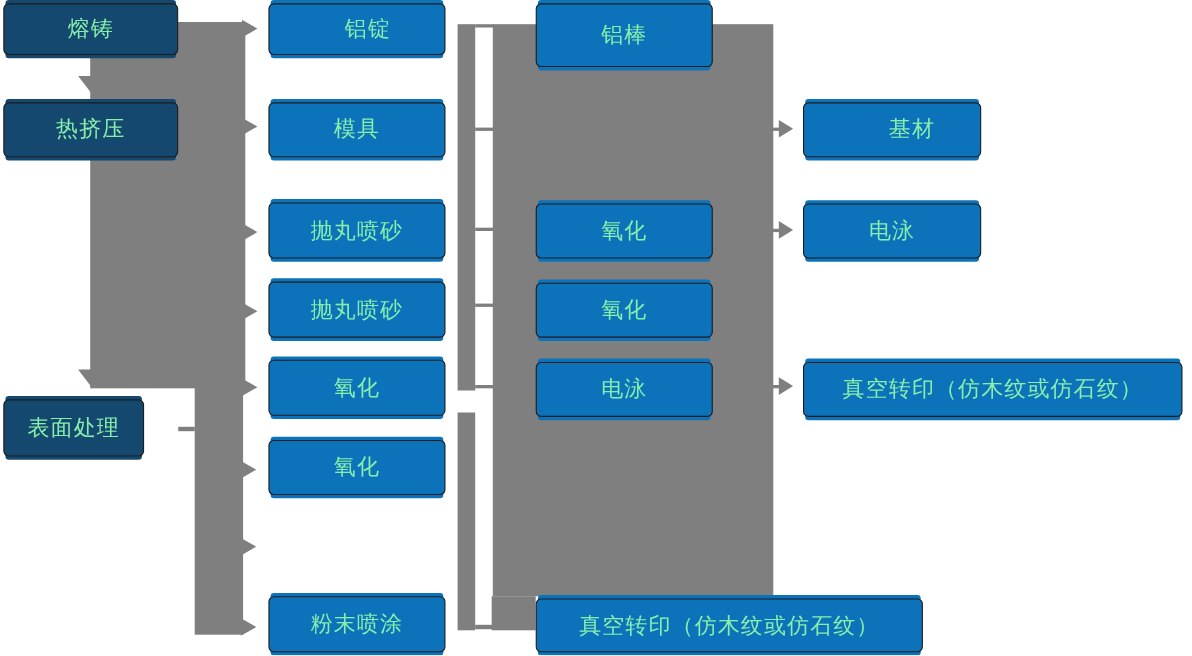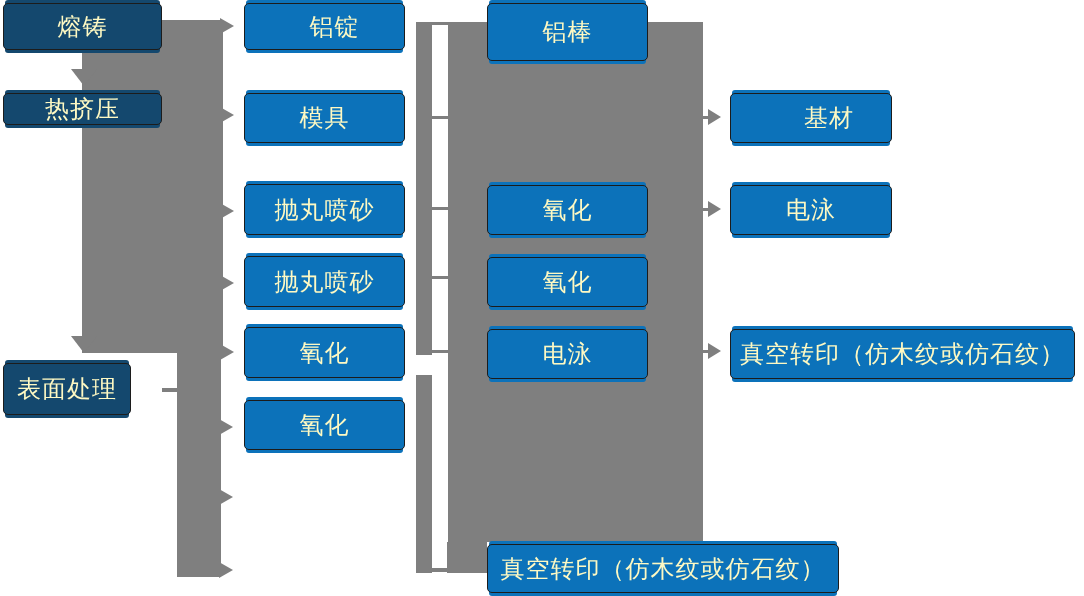--- a/index.html
+++ b/index.html
@@ -2,21 +2,21 @@
 <html><head>
 <meta charset="utf-8">
 <style>
   html,body{margin:0;padding:0;background:#ffffff;}
   .canvas{
     position:relative;width:1084px;height:596px;background:#ffffff;overflow:hidden;
     font-family:"Liberation Sans","DejaVu Sans",sans-serif;
   }
   .node{
     position:absolute;display:flex;align-items:center;justify-content:center;
-    color:#fef9c3;font-size:24px;letter-spacing:1px;line-height:1;
+    color:#86efac;font-size:20px;letter-spacing:1px;line-height:1;
     border:1.5px solid #1c1c1c;border-radius:5px;box-sizing:border-box;
     z-index:2;white-space:nowrap;
   }
   .node.blue{background:#0C72BA;box-shadow:0 -5px 0 -2px #0C72BA,0 5px 0 -2px #0C72BA;}
   .node.dark{background:#14486E;box-shadow:0 -5px 0 -2px #14486E,0 5px 0 -2px #14486E;}
   .conn{position:absolute;background:#7F7F7F;z-index:1;}
   .tri-r{
     position:absolute;width:0;height:0;z-index:1;
     border-top:8px solid transparent;border-bottom:8px solid transparent;
     border-left:14px solid #7F7F7F;
@@ -61,29 +61,30 @@
   <div class="tri-r" style="left:708px;top:109px;border-left-width:13px;"></div>
   <div class="conn" style="left:702px;top:208px;width:8px;height:3px;"></div>
   <div class="tri-r" style="left:708px;top:201px;border-left-width:13px;"></div>
   <div class="conn" style="left:702px;top:350px;width:8px;height:3px;"></div>
   <div class="tri-r" style="left:708px;top:343px;border-left-width:13px;"></div>
 
   <div class="tri-d" style="left:71px;top:69px;"></div>
   <div class="tri-d" style="left:71px;top:336px;"></div>
 
   <div class="node dark" style="left:3px;top:3px;width:159px;height:47px;">熔铸</div>
-  <div class="node dark" style="left:3px;top:93px;width:159px;height:32px;">热挤压</div>
+  <div class="node dark" style="left:3px;top:93px;width:159px;height:50px;">热挤压</div>
   <div class="node dark" style="left:3px;top:363px;width:128px;height:52px;">表面处理</div>
 
   <div class="node blue" style="left:244px;top:3px;width:161px;height:47px;padding-left:20px;">铝锭</div>
   <div class="node blue" style="left:244px;top:93px;width:161px;height:50px;">模具</div>
   <div class="node blue" style="left:244px;top:184px;width:161px;height:51px;">抛丸喷砂</div>
   <div class="node blue" style="left:244px;top:256px;width:161px;height:51px;">抛丸喷砂</div>
   <div class="node blue" style="left:244px;top:327px;width:161px;height:51px;">氧化</div>
   <div class="node blue" style="left:244px;top:400px;width:161px;height:50px;">氧化</div>
+  <div class="node blue" style="left:244px;top:542px;width:161px;height:51px;">粉末喷涂</div>
 
   <div class="node blue" style="left:487px;top:3px;width:161px;height:58px;">铝棒</div>
   <div class="node blue" style="left:487px;top:185px;width:161px;height:50px;">氧化</div>
   <div class="node blue" style="left:487px;top:257px;width:161px;height:50px;">氧化</div>
   <div class="node blue" style="left:487px;top:329px;width:161px;height:50px;">电泳</div>
   <div class="node blue" style="left:487px;top:544px;width:352px;height:49px;">真空转印（仿木纹或仿石纹）</div>
 
   <div class="node blue" style="left:730px;top:93px;width:162px;height:50px;padding-left:36px;">基材</div>
   <div class="node blue" style="left:730px;top:185px;width:162px;height:50px;">电泳</div>
   <div class="node blue" style="left:730px;top:329px;width:345px;height:50px;">真空转印（仿木纹或仿石纹）</div>

